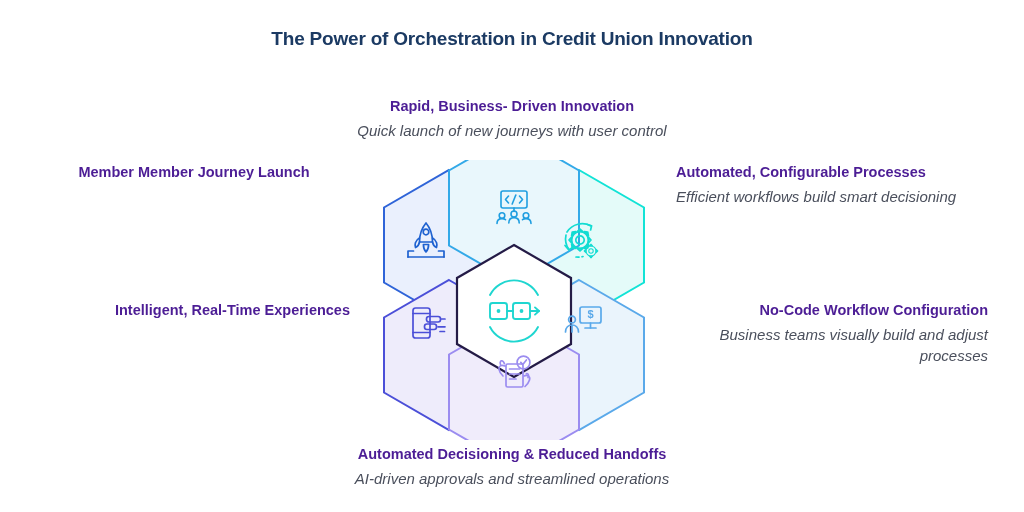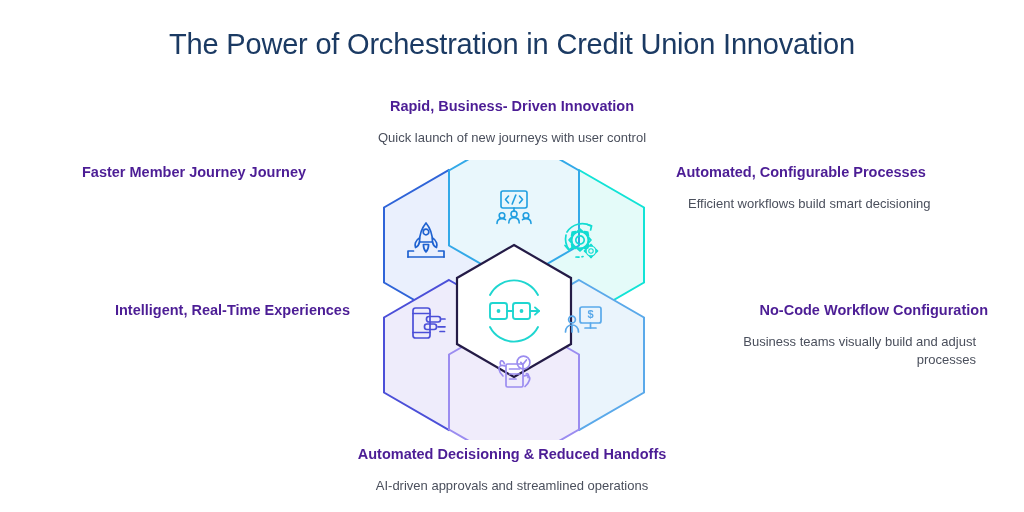--- a/index.html
+++ b/index.html
@@ -23,44 +23,45 @@
     background: #ffffff;
   }
 
   
   .page-title {
     position: absolute;
     top: 28px;
     left: 0;
     width: 1024px;
     text-align: center;
-    font-size: 29px;
-    font-weight: normal;
+    font-size: 19px;
+    font-weight: bold;
     color: #1b3a63;
     letter-spacing: -0.2px;
     line-height: 1.15;
   }
 
   
   .callout {
     position: absolute;
     box-sizing: border-box;
   }
   .callout .c-title {
     font-size: 14.5px;
     font-weight: bold;
     color: #4c1d95;
     line-height: 1.45;
     margin: 0 0 3px 0;
   }
   .callout .c-sub {
-    font-size: 13px;
+    font-size: 15px;
+    font-style: italic;
     color: #4a4f5c;
     line-height: 1.42;
-    margin: 12px;
+    margin: 0;
   }
 
   .cl-topleft   { left: 38px;  top: 162px; width: 312px; text-align: center; }
   .cl-midleft   { left: 38px;  top: 300px; width: 312px; text-align: right; }
   .cl-topright  { left: 676px; top: 162px; width: 312px; text-align: left; }
   .cl-midright  { left: 676px; top: 300px; width: 312px; text-align: right; }
   .cl-top       { left: 352px; top: 96px;  width: 320px; text-align: center; }
   .cl-bottom    { left: 322px; top: 444px; width: 380px; text-align: center; }
 
   
@@ -79,21 +80,21 @@
 <div id="canvas">
 
   <div class="page-title">The Power of Orchestration in Credit Union Innovation</div>
 
   <div class="callout cl-top">
     <p class="c-title">Rapid, Business- Driven Innovation</p>
     <p class="c-sub">Quick launch of new journeys with user control</p>
   </div>
 
   <div class="callout cl-topleft">
-    <p class="c-title">Faster Member Journey Journey</p>
+    <p class="c-title">Member Member Journey Launch</p>
   </div>
 
   <div class="callout cl-midleft">
     <p class="c-title">Intelligent, Real-Time Experiences</p>
   </div>
 
   <div class="callout cl-topright">
     <p class="c-title">Automated, Configurable Processes</p>
     <p class="c-sub">Efficient workflows build smart decisioning</p>
   </div>

